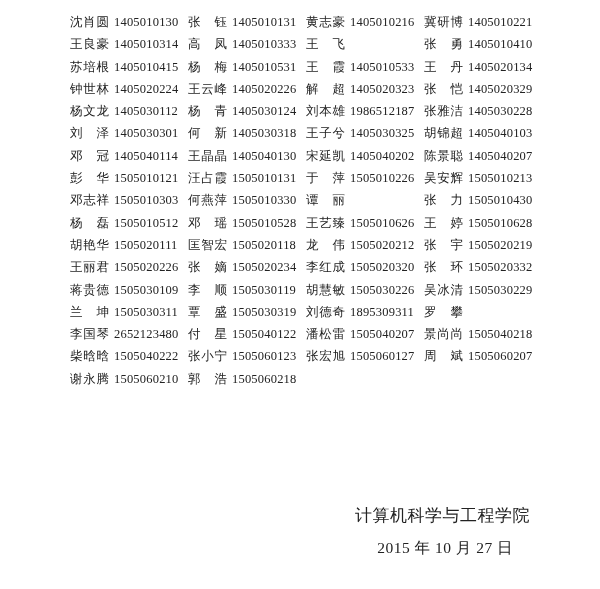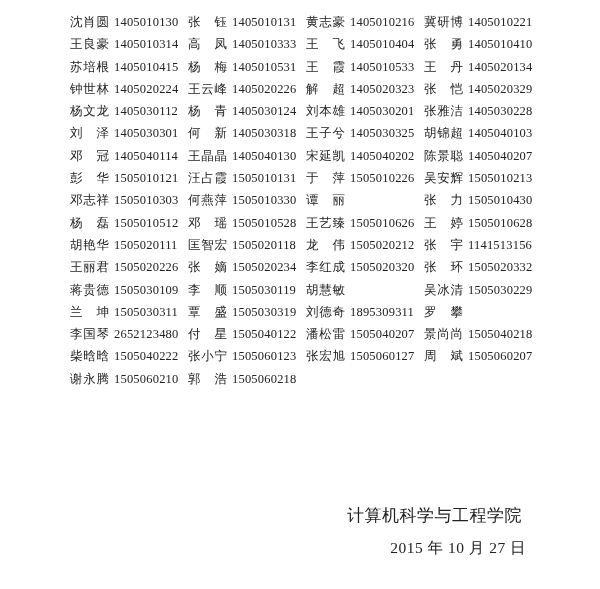--- a/index.html
+++ b/index.html
@@ -34,29 +34,29 @@
     justify-content: space-between;
     width: 39px;
     margin-right: 5px;
     flex: none;
   }
   .sid {
     letter-spacing: 0.2px;
   }
   .footer-org {
     position: absolute;
-    top: 504px; right: 78px;
+    top: 504px; right: 70px;
     font-size: 17px;
     letter-spacing: 0.5px;
     white-space: nowrap;
     text-align: center;
   }
   .footer-date {
     position: absolute;
-    top: 538px; right: 74px;
+    top: 538px; right: 87px;
     font-size: 15.5px;
     letter-spacing: 0.5px;
     white-space: nowrap;
   }
 </style>
 </head>
 <body>
 
 <div class="page">
 
@@ -111,21 +111,20 @@
           <span>凤</span>
         </span>
     <span class="sid">1405010333</span>
   </div>
 
   <div class="entry">
     <span class="name">
           <span>王</span>
           <span>飞</span>
         </span>
-    <span class="sid">1405010404</span>
   </div>
 
   <div class="entry">
     <span class="name">
           <span>张</span>
           <span>勇</span>
         </span>
     <span class="sid">1405010410</span>
   </div>
 
@@ -212,21 +211,21 @@
         </span>
     <span class="sid">1405030124</span>
   </div>
 
   <div class="entry">
     <span class="name">
           <span>刘</span>
           <span>本</span>
           <span>雄</span>
         </span>
-    <span class="sid">1405030201</span>
+    <span class="sid">1986512187</span>
   </div>
 
   <div class="entry">
     <span class="name">
           <span>张</span>
           <span>雅</span>
           <span>洁</span>
         </span>
     <span class="sid">1405030228</span>
   </div>
@@ -424,21 +423,21 @@
           <span>伟</span>
         </span>
     <span class="sid">1505020212</span>
   </div>
 
   <div class="entry">
     <span class="name">
           <span>张</span>
           <span>宇</span>
         </span>
-    <span class="sid">1141513156</span>
+    <span class="sid">1505020219</span>
   </div>
 
   <div class="entry">
     <span class="name">
           <span>王</span>
           <span>丽</span>
           <span>君</span>
         </span>
     <span class="sid">1505020226</span>
   </div>
@@ -484,20 +483,21 @@
         </span>
     <span class="sid">1505030119</span>
   </div>
 
   <div class="entry">
     <span class="name">
           <span>胡</span>
           <span>慧</span>
           <span>敏</span>
         </span>
+    <span class="sid">1505030226</span>
   </div>
 
   <div class="entry">
     <span class="name">
           <span>吴</span>
           <span>冰</span>
           <span>清</span>
         </span>
     <span class="sid">1505030229</span>
   </div>

